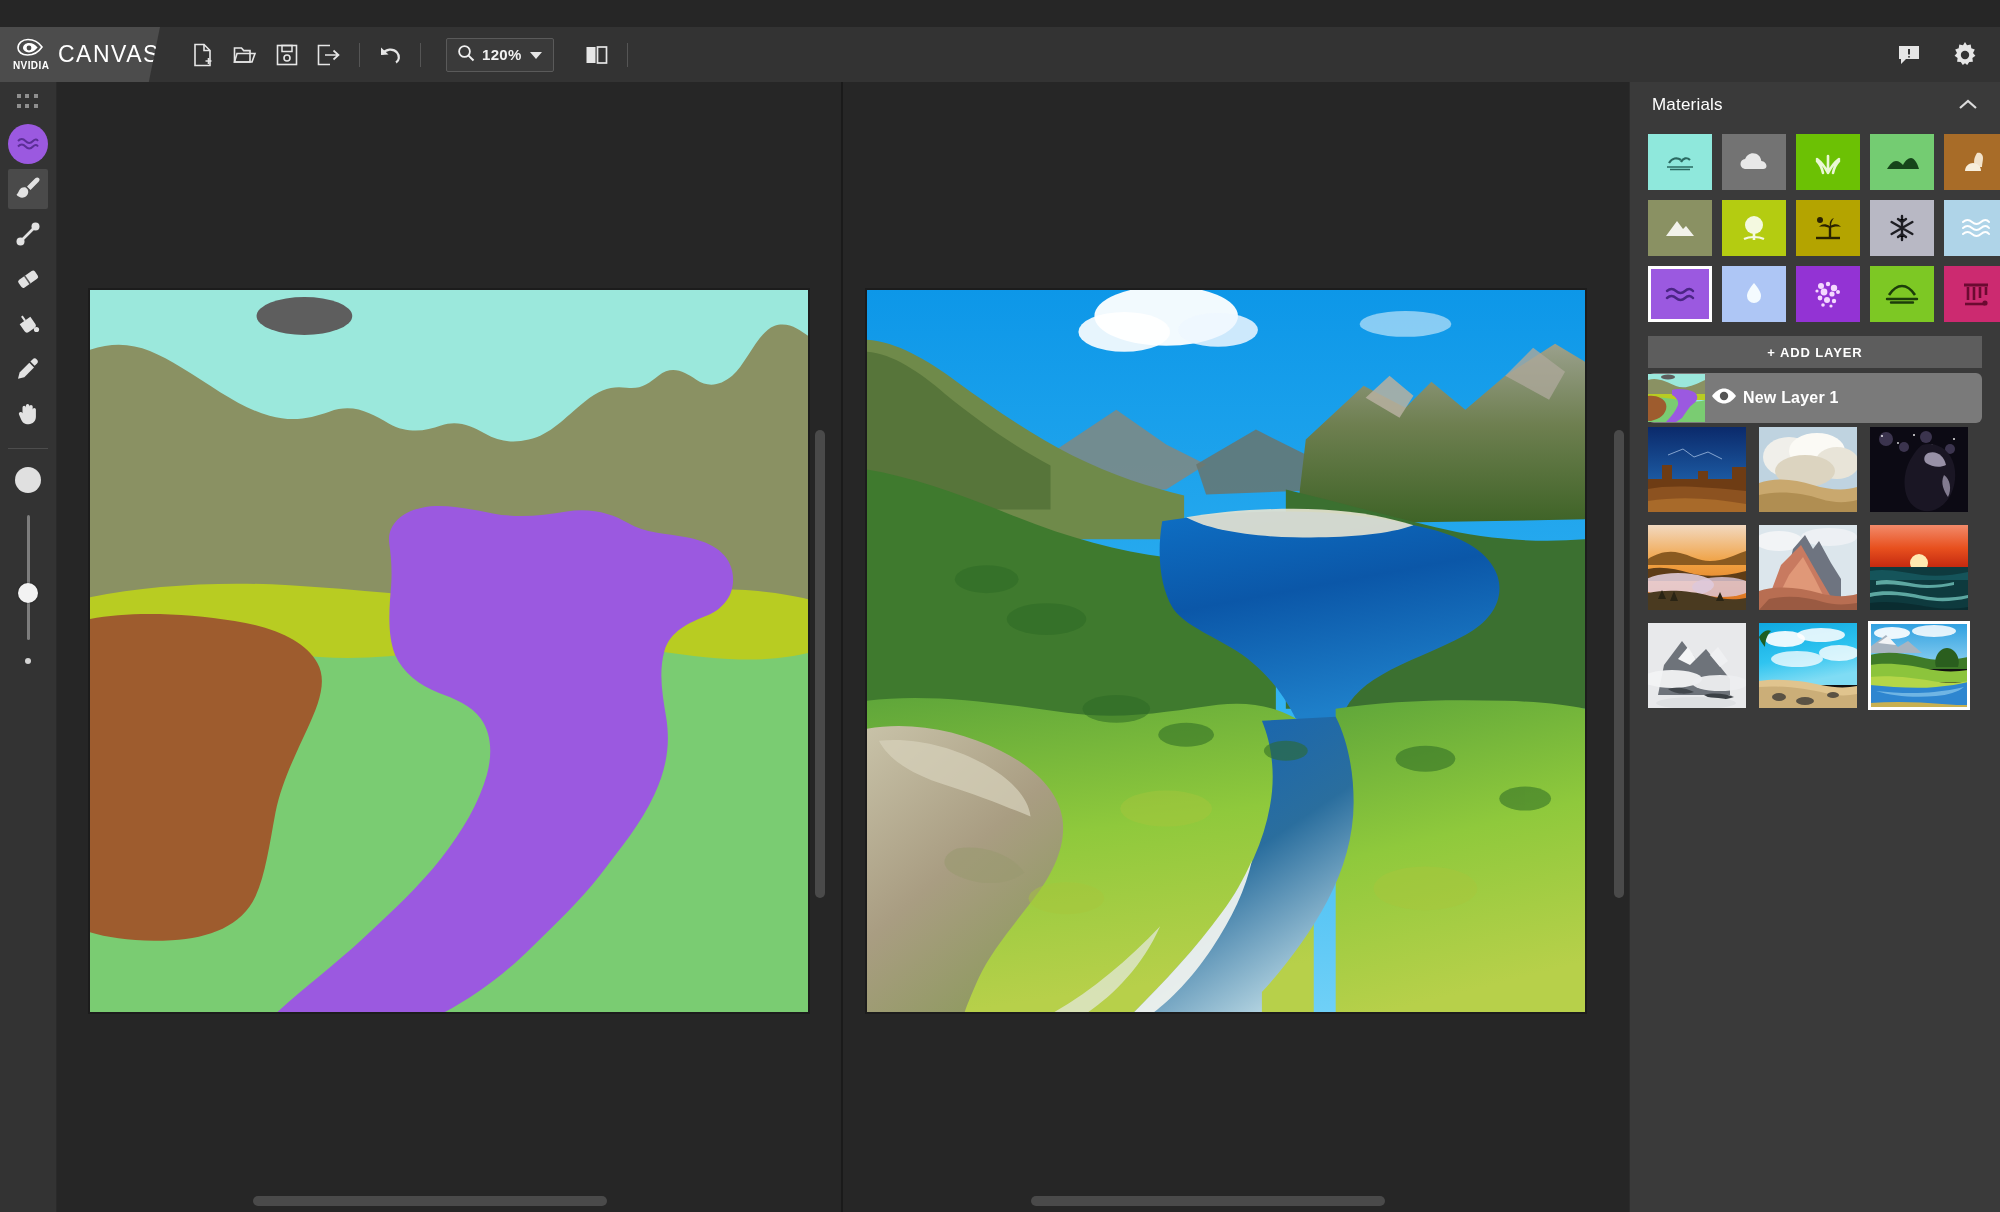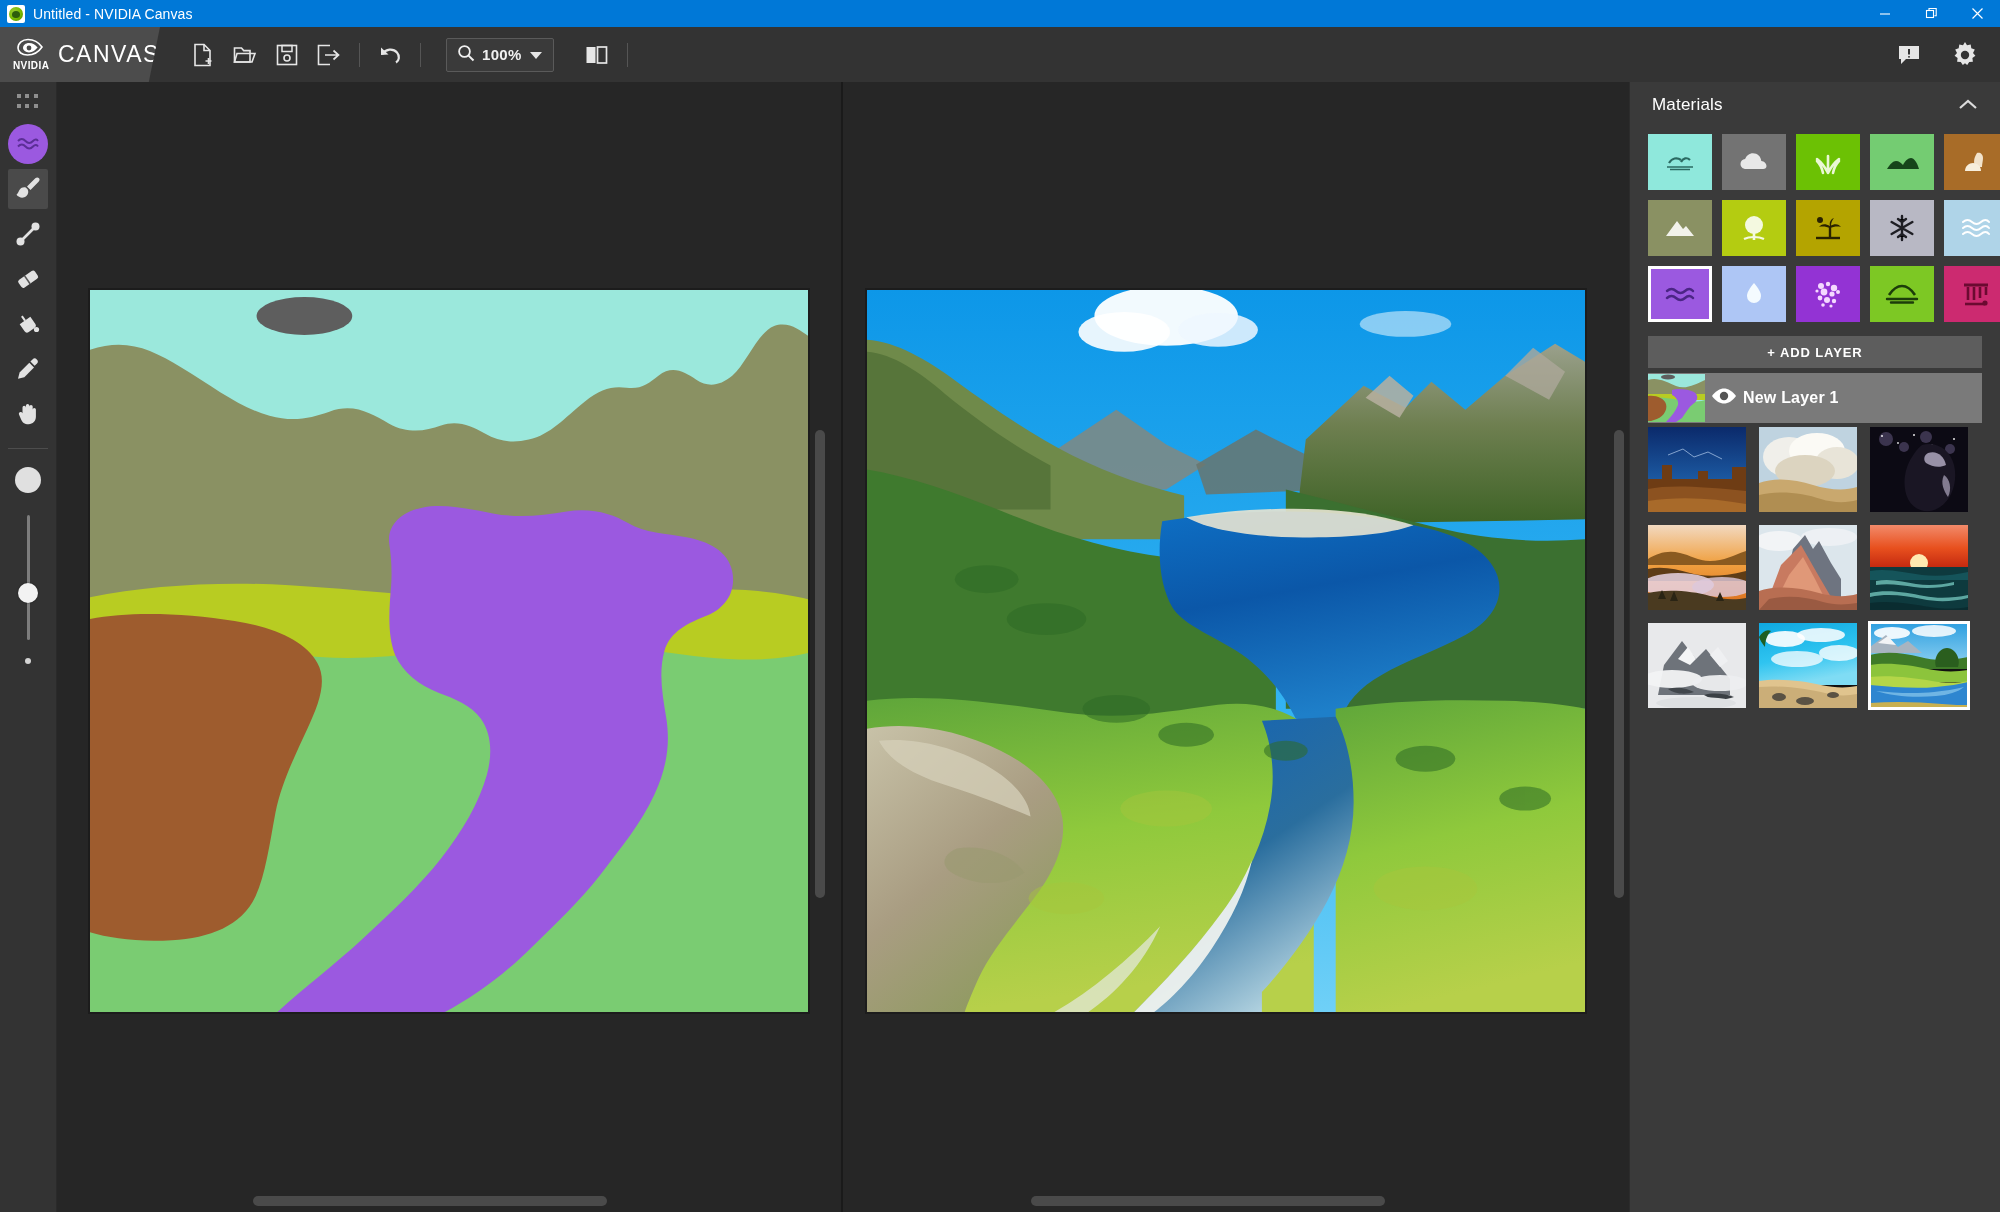--- a/index.html
+++ b/index.html
@@ -172,62 +172,41 @@
   }
   .mat.sel { outline:3px solid #ffffff; outline-offset:-3px; }
   .mat svg { display:block; }
 
   .layers-wrap { padding:2px 18px 0 18px; }
   .add-layer {
     height:32px; background:#5d5d5d; display:flex; align-items:center; justify-content:center;
     color:#ffffff; font-size:13px; font-weight:bold; letter-spacing:.9px; margin-bottom:5px;
   }
   .layer-row {
-    height:50px; background:#7a7a7a; display:flex; align-items:center; gap:6px;
+    height:50px; background:#7a7a7a; display:flex; align-items:center; gap:6px;border-radius:6px;
   }
   .layer-thumb { width:57px; height:48px; flex:none; overflow:hidden; background:#2b2b2b; }
   .layer-thumb svg { display:block; width:100%; height:100%; }
   .layer-name { color:#ffffff; font-size:16px; font-weight:bold; letter-spacing:.2px; }
 
   .styles-grid {
     display:grid; grid-template-columns:repeat(3, 98px); gap:13px;
     padding:4px 18px 12px 18px;
   }
   .style-thumb {
     width:98px; height:85px; overflow:hidden; background:#111; position:relative;
   }
   .style-thumb.sel { outline:3px solid #ffffff; outline-offset:-1px; }
   .style-thumb svg { display:block; width:100%; height:100%; }
 </style>
 </head>
 <body>
 
 <div class="app">
 
-  <div class="titlebar">
-    <div class="tb-icon"></div>
-    <div class="tb-title">Untitled - NVIDIA Canvas</div>
-    <div class="tb-spacer"></div>
-    <div class="win-btn">
-      <svg width="12" height="12" viewBox="0 0 12 12">
-          <path d="M1 6h10" stroke="#fff" stroke-width="1.1"></path>
-        </svg>
-    </div>
-    <div class="win-btn">
-      <svg width="13" height="13" viewBox="0 0 13 13">
-        <rect x="1.5" y="3.5" width="7" height="7" fill="none" stroke="#fff" stroke-width="1.1"></rect>
-        <path d="M4 3.2V1.5h7.2v7.2H9.4" fill="none" stroke="#fff" stroke-width="1.1"></path>
-      </svg>
-    </div>
-    <div class="win-btn close">
-      <svg width="13" height="13" viewBox="0 0 13 13">
-          <path d="M1.5 1.5l10 10M11.5 1.5l-10 10" stroke="#fff" stroke-width="1.2"></path>
-        </svg>
-    </div>
-  </div>
 
   <div class="toolbar">
 
     <div class="brand">
       <div class="nv-logo">
         <svg class="nv-eye" viewBox="0 0 30 22">
           <path d="M3 11c0-5 4.5-8.5 10-8.5 6 0 11 3.3 14 7.5-3 4.5-8 8-14.5 8C7 18 3 15 3 11z" fill="none" stroke="#ffffff" stroke-width="1.6"></path>
           <path d="M8 11c0-2.8 2.6-5 6-5 3.6 0 6.6 2.1 8.6 4.6-2 2.6-5 4.8-8.6 4.8-3.4 0-6-2.3-6-4.4z" fill="#ffffff"></path>
           <circle cx="14" cy="11" r="2.4" fill="#4c4c4c"></circle>
         </svg>
@@ -274,21 +253,21 @@
       <div class="tsep"></div>
     </div>
 
     <div class="zoombox">
       <span>
         <svg width="18" height="18" viewBox="0 0 18 18">
           <circle cx="7.5" cy="7.5" r="5.4" fill="none" stroke="#f0f0f0" stroke-width="1.8"></circle>
           <path d="M11.6 11.6L16.5 16.5" stroke="#f0f0f0" stroke-width="2"></path>
         </svg>
       </span>
-      <span class="zoom-val">100%</span>
+      <span class="zoom-val">120%</span>
       <span>
         <svg width="14" height="10" viewBox="0 0 14 10">
             <path d="M1 2h12L7 9z" fill="#e6e6e6"></path>
           </svg>
       </span>
     </div>
 
     <div class="tbar-group">
       <div class="tbtn">
         <svg width="24" height="22" viewBox="0 0 24 22">

